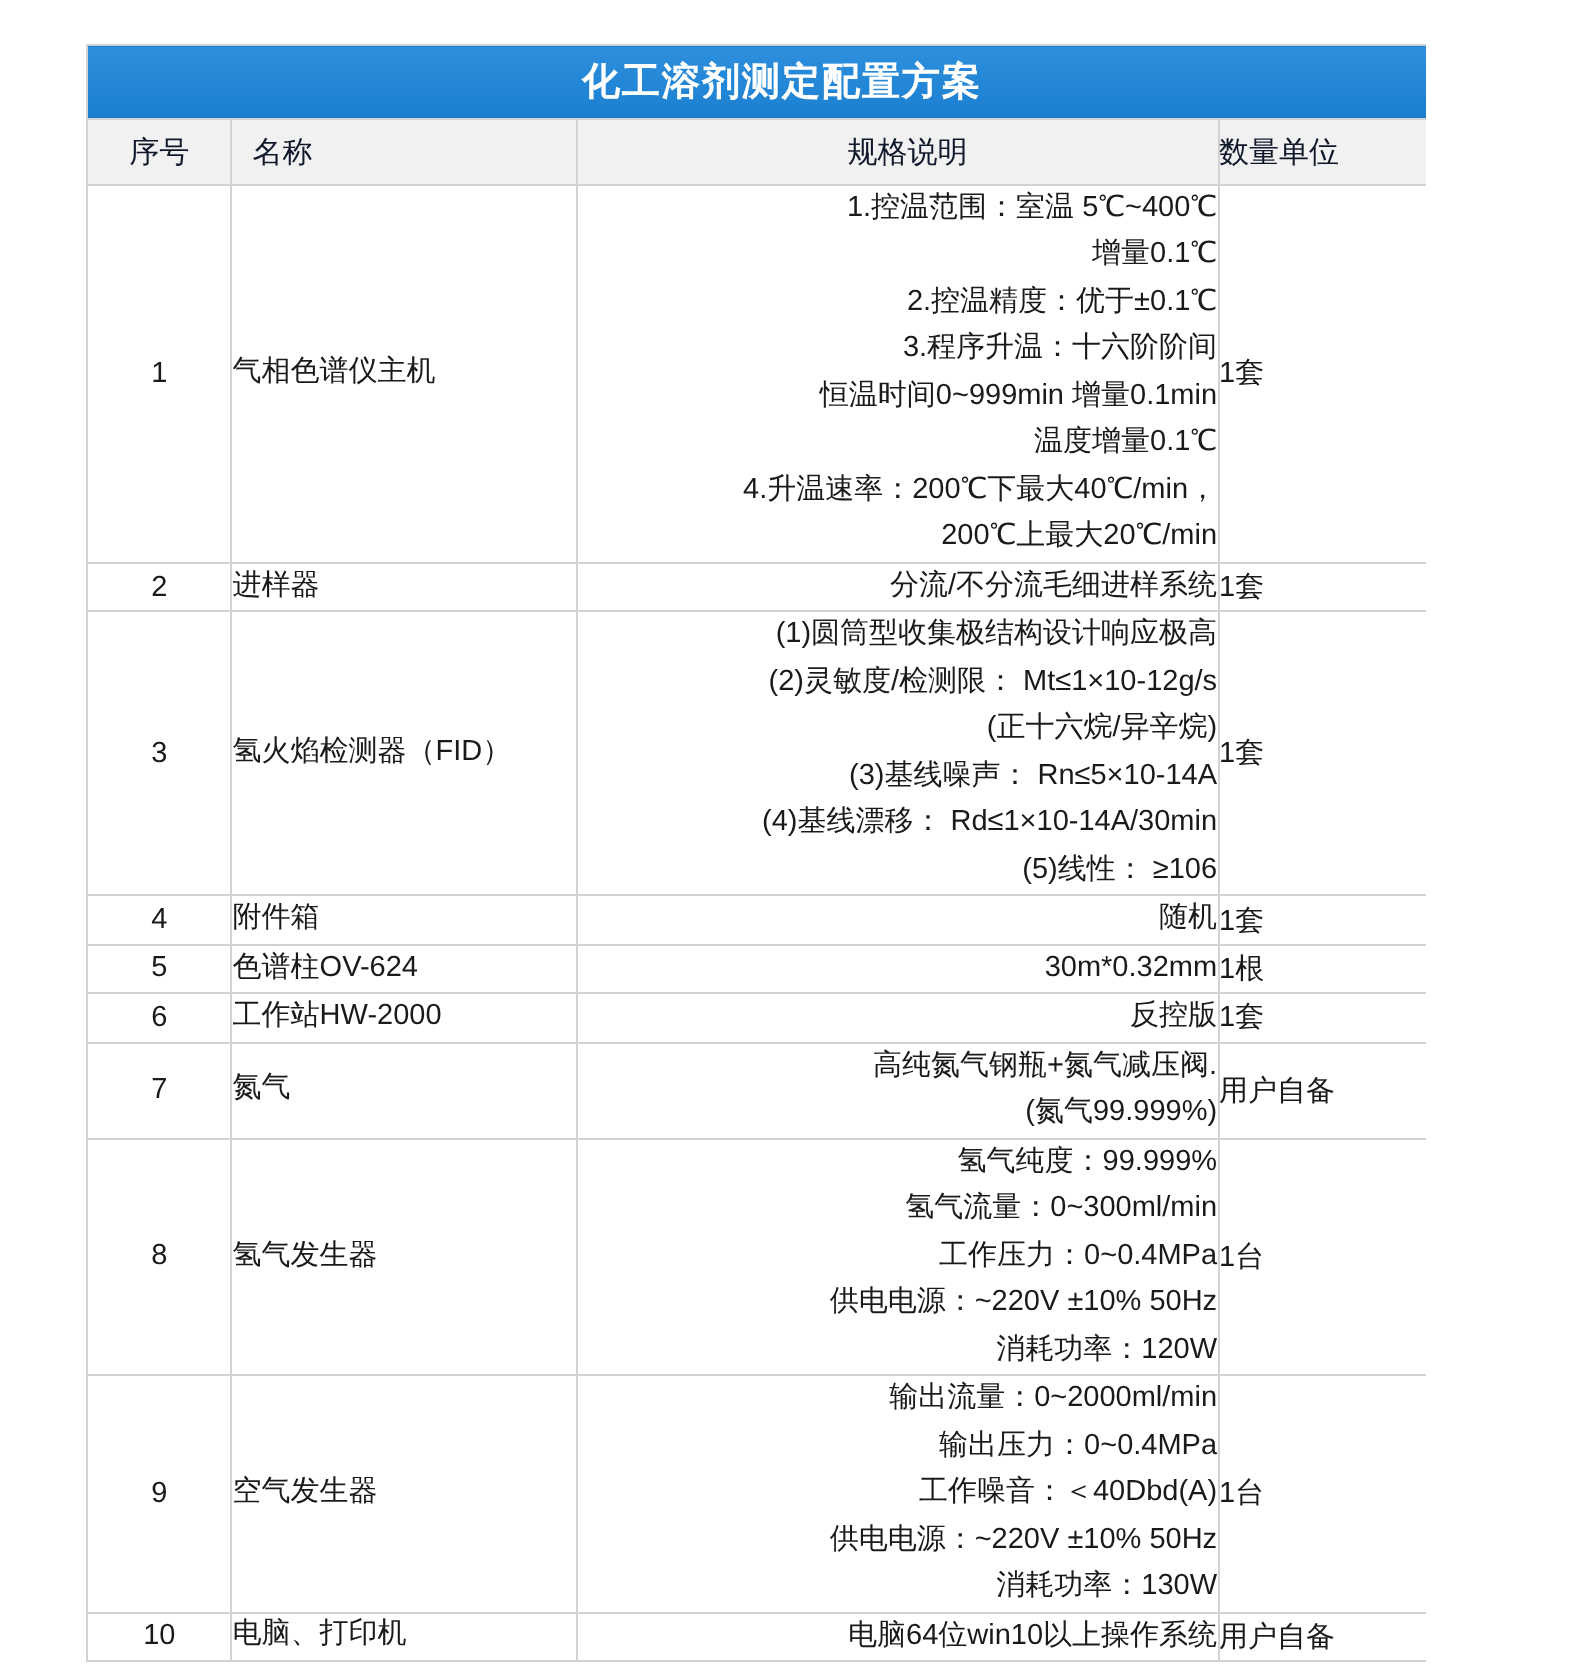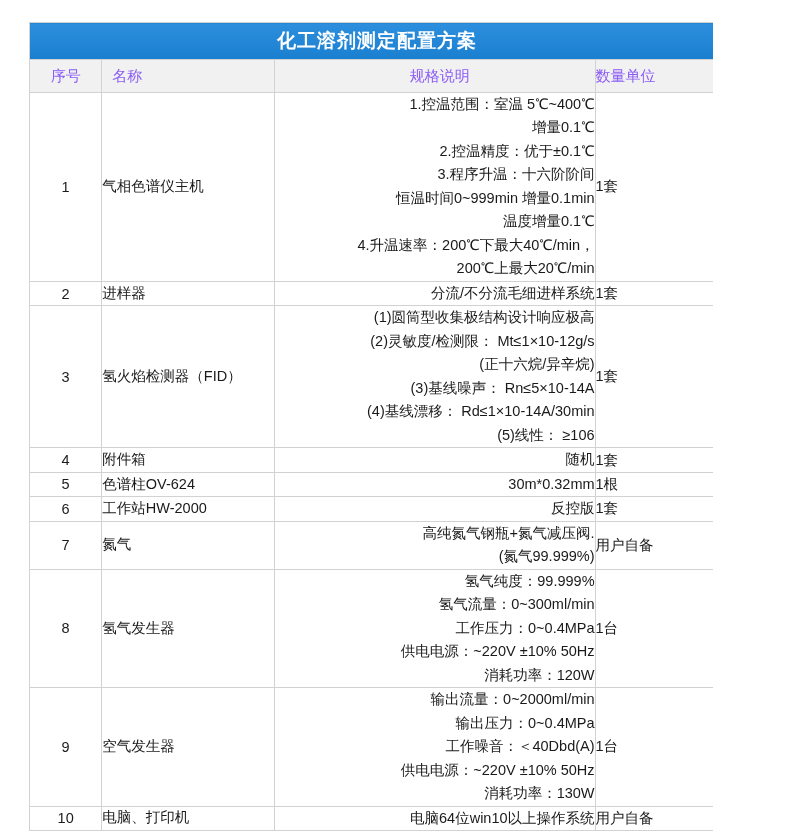--- a/index.html
+++ b/index.html
@@ -11,21 +11,21 @@
     width: 790px;
     height: 840px;
     font-family: "Liberation Sans", sans-serif;
     color: #1a1a1a;
     -webkit-font-smoothing: antialiased;
   }
   .page {
     width: 713px;
     height: 840px;
     box-sizing: border-box;
-    padding: 22px 47px 0 29px;
+    padding: 22px 47px 0 43px;
     position: relative;
     overflow: hidden;
   }
   table.spec-table {
     width: 696px;
     border-collapse: collapse;
     table-layout: fixed;
     font-size: 14.5px;
   }
   table.spec-table td,
@@ -44,21 +44,21 @@
     text-align: center;
     height: 36px;
     border: 1px solid #1b7fd0;
     padding: 0 0 2px 0;
   }
   .head-row td {
     background: #f1f1f1;
     font-size: 15px;
     height: 32px;
     font-weight: normal;
-    color: #8b5cf6;
+    color: #0f172a;
     margin-left: 37px;
   }
   .head-row td.c-no    { text-align: center; }
   .head-row td.c-name  { padding-left: 10px; }
   .head-row td.c-spec  { padding-left: 10px; text-align: center; }
   .head-row td.c-unit  { }
 
   .col-no   { width: 62px; }
   .col-name { width: 148px; }
   .col-spec { width: 275px; }

